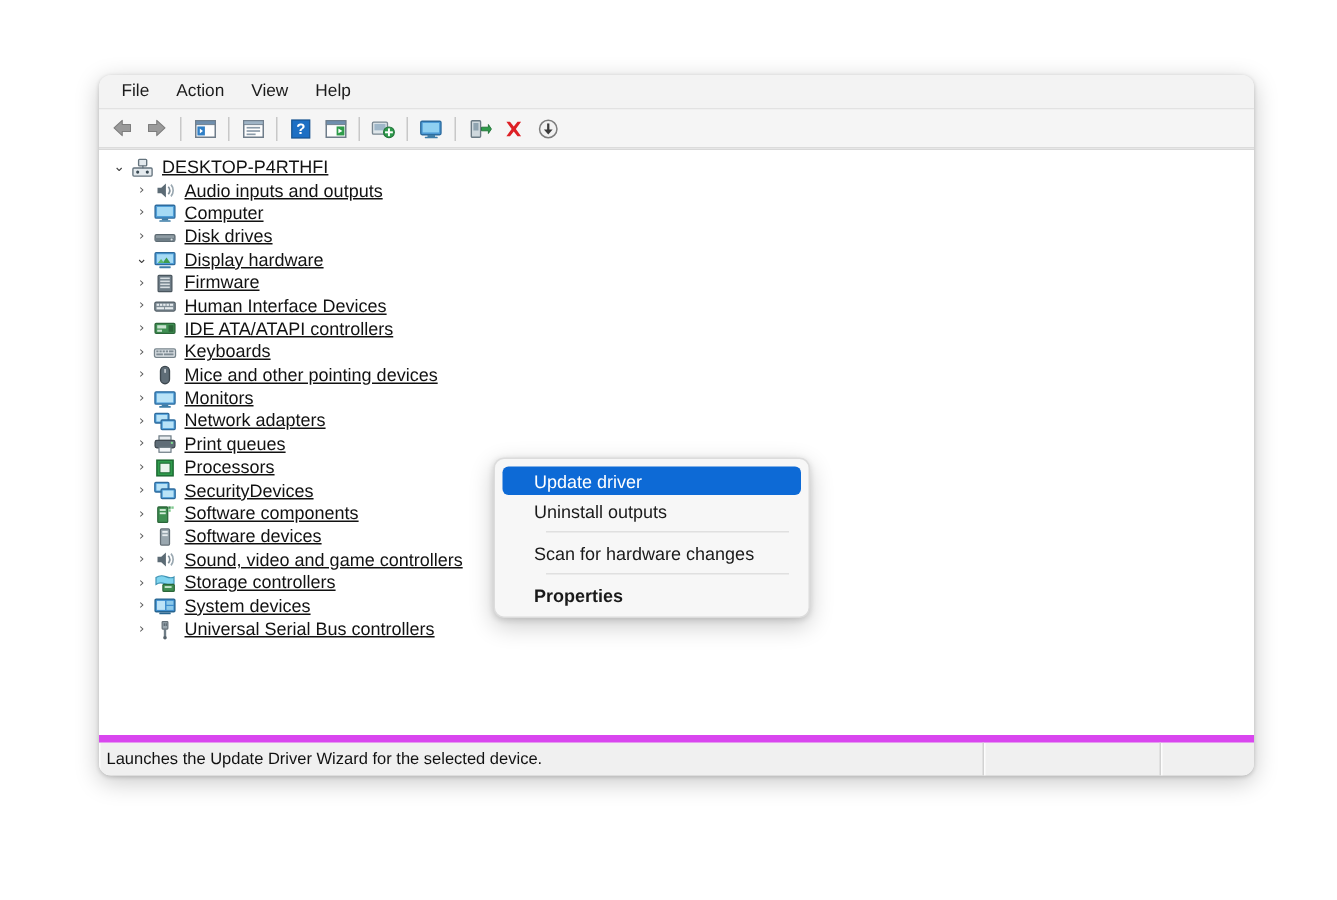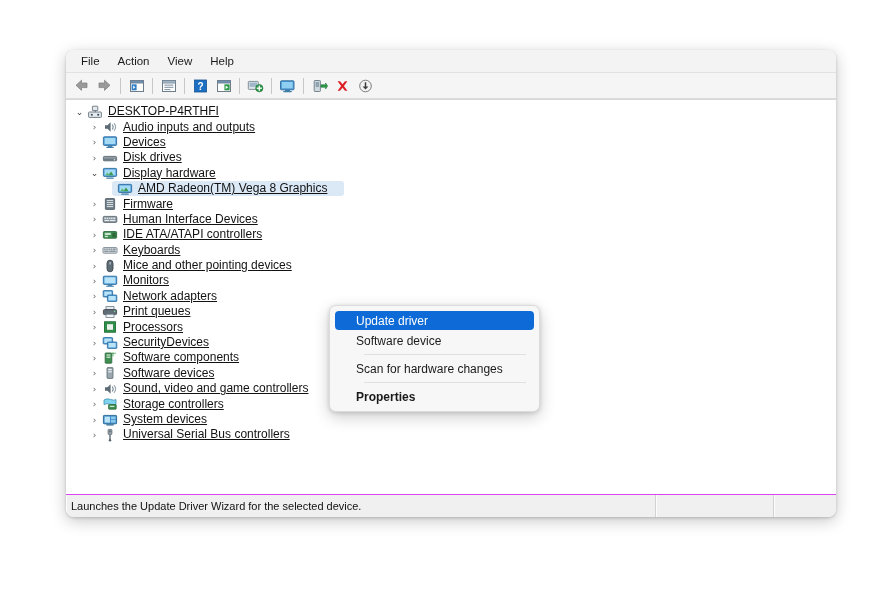--- a/index.html
+++ b/index.html
@@ -169,21 +169,21 @@
   }
   .nlabel { line-height: 15px; text-decoration: underline; }
   .lvl0 { padding-left: 6px; }
   .lvl1 { padding-left: 21px; }
   .lvl2 { padding-left: 51px; }
 
   
   .statusbar {
     height: 22px;
     background: #f0f0f0;
-    border-top: 1px solid #d946ef;
+    border-top: 5px solid #d946ef;
     display: flex;
     align-items: stretch;
     font-size: 11px;
     color: #111;
     flex: 0 0 auto;
   }
   .status-pane {
     display: flex;
     align-items: center;
     padding-left: 5px;
@@ -378,21 +378,21 @@
         <div class="node lvl1">
           <span class="chev">›</span>
           <span class="nicon">
             <svg width="16" height="14" viewBox="0 0 16 14">
               <rect x="1.4" y="1.8" width="13.2" height="8.6" rx="0.8" fill="#4f9fd9" stroke="#2d6b9d" stroke-width="0.9"></rect>
               <rect x="2.7" y="3" width="10.6" height="6" fill="#a5daf5"></rect>
               <rect x="5.9" y="10.5" width="4.2" height="1.4" fill="#3d7da8"></rect>
               <rect x="4.2" y="11.8" width="7.6" height="1.1" rx="0.4" fill="#3d7da8"></rect>
             </svg>
           </span>
-          <span class="nlabel">Devices</span>
+          <span class="nlabel">Computer</span>
         </div>
 
         <div class="node lvl1">
           <span class="chev">›</span>
           <span class="nicon">
             <svg width="16" height="14" viewBox="0 0 16 14">
               <rect x="1.4" y="5.4" width="13.2" height="4.4" rx="1" fill="#8f9ca4" stroke="#5b6870" stroke-width="0.9"></rect>
               <rect x="1.4" y="7.6" width="13.2" height="2.2" fill="#6e7d86"></rect>
               <circle cx="12.4" cy="8.7" r="0.7" fill="#dfe6ea"></circle>
             </svg>
@@ -407,33 +407,20 @@
               <rect x="1.4" y="2.4" width="13.2" height="8" rx="0.8" fill="#4f9fd9" stroke="#2d6b9d" stroke-width="0.9"></rect>
               <rect x="2.6" y="3.5" width="10.8" height="5.8" fill="#a5daf5"></rect>
               <path d="M6.4 9.3 L9 5.6 L11.6 9.3 Z" fill="#3f9b4e"></path>
               <path d="M3.2 9.3 L5.4 6.6 L7.4 9.3 Z" fill="#59b869"></path>
               <rect x="4.2" y="11.5" width="7.6" height="1.3" rx="0.4" fill="#3d7da8"></rect>
             </svg>
           </span>
           <span class="nlabel">Display hardware</span>
         </div>
 
-        <div class="node lvl2" style="position:relative;">
-          <div class="node-row-hl" style="left:46px; right:auto; width:232px; top:0px; height:15.4px;"></div>
-          <span class="nicon" style="z-index:2;">
-            <svg width="16" height="14" viewBox="0 0 16 14">
-              <rect x="1.4" y="2.4" width="13.2" height="8" rx="0.8" fill="#4f9fd9" stroke="#2d6b9d" stroke-width="0.9"></rect>
-              <rect x="2.6" y="3.5" width="10.8" height="5.8" fill="#a5daf5"></rect>
-              <path d="M6.4 9.3 L9 5.6 L11.6 9.3 Z" fill="#3f9b4e"></path>
-              <path d="M3.2 9.3 L5.4 6.6 L7.4 9.3 Z" fill="#59b869"></path>
-              <rect x="4.2" y="11.5" width="7.6" height="1.3" rx="0.4" fill="#3d7da8"></rect>
-            </svg>
-          </span>
-          <span class="nlabel" style="z-index:2;">AMD Radeon(TM) Vega 8 Graphics</span>
-        </div>
 
         <div class="node lvl1">
           <span class="chev">›</span>
           <span class="nicon">
             <svg width="16" height="14" viewBox="0 0 16 14">
               <rect x="3.4" y="1.6" width="9.2" height="10.8" rx="0.6" fill="#6d7c86" stroke="#4a565e" stroke-width="0.8"></rect>
               <rect x="4.8" y="3" width="6.4" height="1.1" fill="#d6dde1"></rect>
               <rect x="4.8" y="5" width="6.4" height="1.1" fill="#d6dde1"></rect>
               <rect x="4.8" y="7" width="6.4" height="1.1" fill="#d6dde1"></rect>
               <rect x="4.8" y="9" width="6.4" height="1.1" fill="#d6dde1"></rect>
@@ -639,21 +626,21 @@
               <circle cx="8" cy="12.2" r="1.2" fill="#55616a"></circle>
             </svg>
           </span>
           <span class="nlabel">Universal Serial Bus controllers</span>
         </div>
 
       </div>
 
       <div class="ctxmenu">
         <div class="ctx-item sel">Update driver</div>
-        <div class="ctx-item">Software device</div>
+        <div class="ctx-item">Uninstall outputs</div>
         <div class="ctx-sep"></div>
         <div class="ctx-item">Scan for hardware changes</div>
         <div class="ctx-sep"></div>
         <div class="ctx-item bold">Properties</div>
       </div>
 
     </div>
 
     <div class="statusbar">
       <div class="status-pane p1">Launches the Update Driver Wizard for the selected device.</div>

